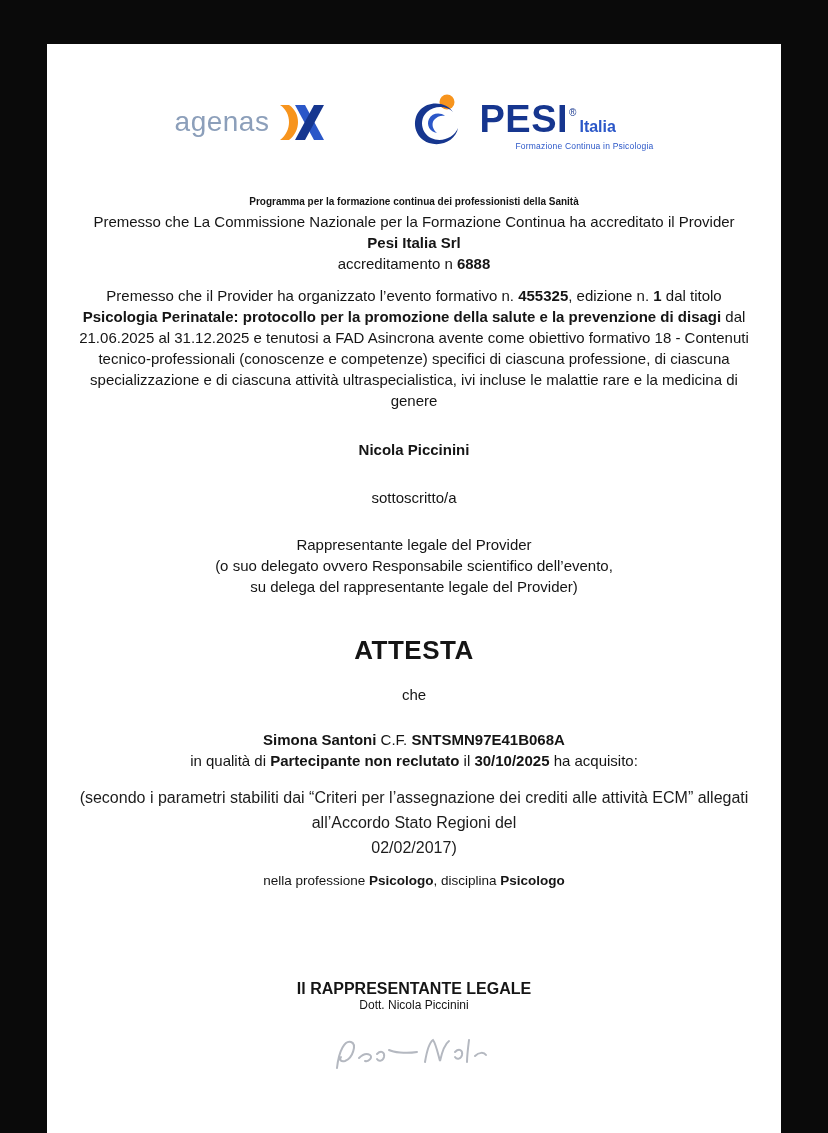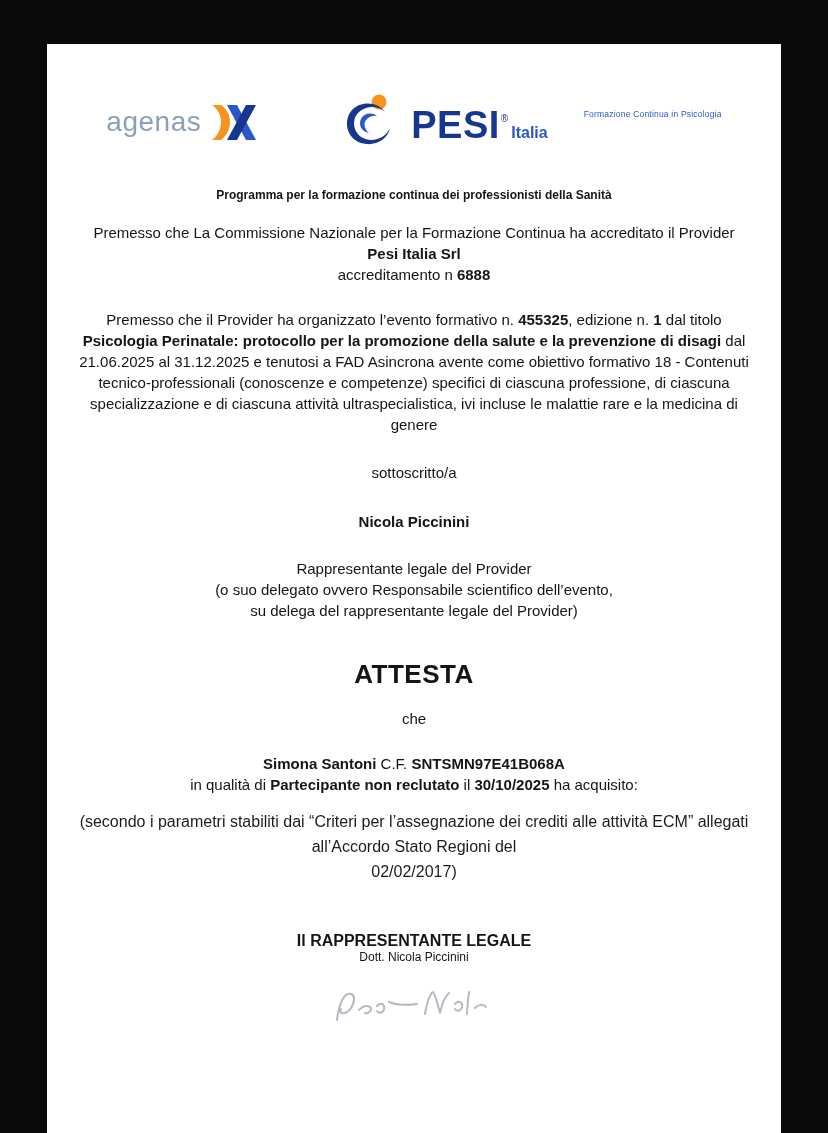--- a/index.html
+++ b/index.html
@@ -16,42 +16,42 @@
     width:734px; height:1092px;
     background:#ffffff;
     padding:34px 24px 0 24px;
     text-align:center;
   }
   
   .header-row { display:flex; justify-content:center; align-items:center; gap:78px; margin-top:8px; height:78px; }
   .agenas-logo { display:flex; align-items:center; gap:8px; }
   .agenas-text { color:#8c9fba; font-size:28px; letter-spacing:0.5px; padding-bottom:6px; }
   .pesi-logo { display:flex; align-items:center; gap:10px; }
-  .pesi-textcol { display:flex; flex-direction:row; align-items:flex-start; }
+  .pesi-textcol { display:flex; flex-direction:column; align-items:flex-start; }
   .pesi-wordrow { display:flex; align-items:baseline; line-height:1; }
   .pesi-word { color:#16368f; font-weight:bold; font-size:38px; letter-spacing:0.5px; }
   .pesi-reg { color:#16368f; font-size:10px; position:relative; top:-16px; margin-left:1px; }
   .pesi-italia { color:#2b57c8; font-size:16px; font-weight:bold; margin-left:3px; }
   .pesi-tagline { color:#2b57c8; font-size:8.5px; margin-top:3px; letter-spacing:0.2px;padding-left:36px; }
   
-  .doc-title { margin-top:24px; font-size:12px; font-weight:bold; }
+  .doc-title { margin-top:32px; font-size:10px; font-weight:bold; }
   .body-text { font-size:15px; line-height:21px; }
   .b { font-weight:bold; }
-  .p1 { margin-top:20px; }
-  .p2 { margin-top:24px; padding:0 4px; }
+  .p1 { margin-top:4px; }
+  .p2 { margin-top:11px; padding:0 4px; }
   .sottoscritto { margin-top:27px; }
   .signer-name { margin-top:28px; font-weight:bold; }
   .signer-role { margin-top:26px; }
   .attesta { margin-top:38px; font-size:26px; font-weight:bold; letter-spacing:0.5px; }
   .che { margin-top:18px; }
   .recipient { margin-top:24px; }
   .credits { margin-top:24px; font-size:23px; font-weight:bold; }
   .credits-note { margin-top:14px; font-size:16px; line-height:25px; color:#1c1c1c; }
   .profession { margin-top:13px; font-size:13.5px; }
-  .legal-title { margin-top:48px; font-size:16px; font-weight:bold; }
+  .legal-title { margin-top:92px; font-size:16px; font-weight:bold; }
   .legal-name { font-size:12px; }
   .signature-wrap { margin-top:16px; display:flex; justify-content:center; }
 </style>
 </head>
 <body>
 
 <div class="frame">
   <div class="page">
 
     <div class="header-row">
@@ -89,23 +89,23 @@
     <div class="body-text p1">
       <span>Premesso che La Commissione Nazionale per la Formazione Continua ha accreditato il Provider</span><br>
       <span class="b">Pesi Italia Srl</span><br>
       <span>accreditamento n </span><span class="b">6888</span>
     </div>
 
     <div class="body-text p2">
       <span>Premesso che il Provider ha organizzato l’evento formativo n. </span><span class="b">455325</span><span>, edizione n. </span><span class="b">1</span><span> dal titolo </span><span class="b">Psicologia Perinatale: protocollo per la promozione della salute e la prevenzione di disagi</span><span> dal 21.06.2025 al 31.12.2025 e tenutosi a FAD Asincrona avente come obiettivo formativo 18 - Contenuti tecnico-professionali (conoscenze e competenze) specifici di ciascuna professione, di ciascuna specializzazione e di ciascuna attività ultraspecialistica, ivi incluse le malattie rare e la medicina di genere</span>
     </div>
 
+    <div class="body-text signer-name">Nicola Piccinini</div>
+
     <div class="body-text sottoscritto">sottoscritto/a</div>
-
-    <div class="body-text signer-name">Nicola Piccinini</div>
 
     <div class="body-text signer-role">
       <span>Rappresentante legale del Provider</span><br>
       <span>(o suo delegato ovvero Responsabile scientifico dell’evento,</span><br>
       <span>su delega del rappresentante legale del Provider)</span>
     </div>
 
     <div class="attesta">ATTESTA</div>
 
     <div class="body-text che">che</div>
@@ -114,20 +114,23 @@
       <span class="b">Simona Santoni</span><span> C.F. </span><span class="b">SNTSMN97E41B068A</span><br>
       <span>in qualità di </span><span class="b">Partecipante non reclutato</span><span> il </span><span class="b">30/10/2025</span><span> ha acquisito:</span>
     </div>
 
 
     <div class="credits-note">
       <span>(secondo i parametri stabiliti dai “Criteri per l’assegnazione dei crediti alle attività ECM” allegati all’Accordo Stato Regioni del</span><br>
       <span>02/02/2017)</span>
     </div>
 
+    <div class="profession">
+      <span>nella professione </span><span class="b">Psicologo</span><span>, disciplina </span><span class="b">Psicologo</span>
+    </div>
 
     <div class="legal-title">Il RAPPRESENTANTE LEGALE</div>
     <div class="legal-name">Dott. Nicola Piccinini</div>
 
     <div class="signature-wrap">
       <span>
         <svg width="170" height="52" viewBox="0 0 170 52">
           <g fill="none" stroke="#b4b8c0" stroke-width="2" stroke-linecap="round">
             <path d="M8 40 C 10 22, 16 12, 22 14 C 28 16, 24 30, 16 33 C 12 34, 10 32, 12 29"></path>
             <path d="M30 30 C 34 26, 38 25, 41 27 C 44 29, 40 34, 36 33"></path>

